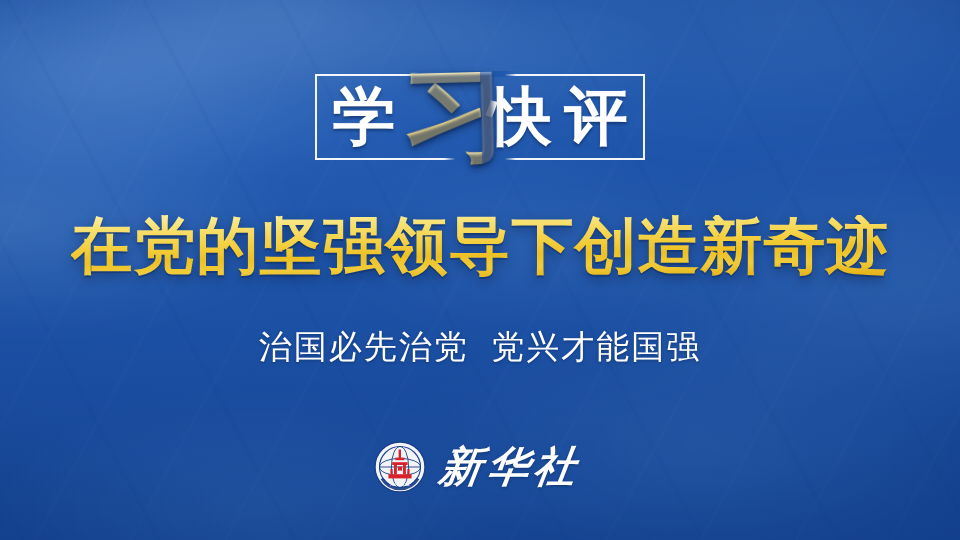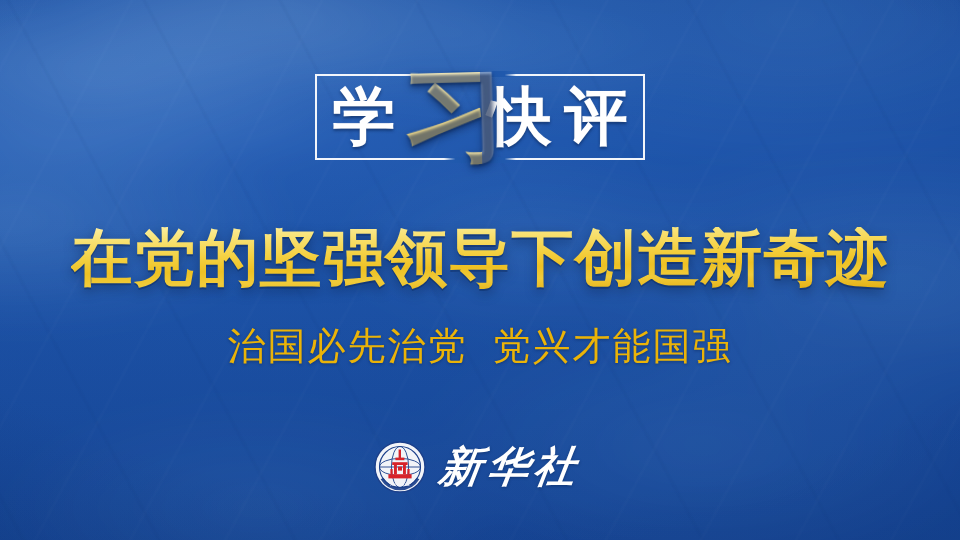--- a/index.html
+++ b/index.html
@@ -160,21 +160,21 @@
     filter: drop-shadow(0 3px 4px rgba(6,28,70,0.50));
     font-family: "Liberation Serif", "DejaVu Serif", serif;
     font-weight: 700;
   }
 
   
   .headline {
     position: absolute;
     left: 0;
     right: 0;
-    top: 212px;
+    top: 200px;
     height: 92px;
     display: flex;
     align-items: center;
     justify-content: center;
   }
   .headline-text {
     font-size: 62px;
     line-height: 1;
     font-weight: 700;
     letter-spacing: 1px;
@@ -200,24 +200,24 @@
     position: absolute;
     left: 0;
     right: 0;
     top: 324px;
     height: 44px;
     display: flex;
     align-items: center;
     justify-content: center;
   }
   .subtitle-text {
-    font-size: 38px;
+    font-size: 33px;
     line-height: 1;
     font-weight: 400;
-    color: #eab308;
+    color: #ffffff;
     letter-spacing: 2px;
     white-space: pre;
     text-shadow: 0 1px 3px rgba(6,28,70,0.45);
   }
 
   
   .credit {
     position: absolute;
     left: 0;
     right: 0;

